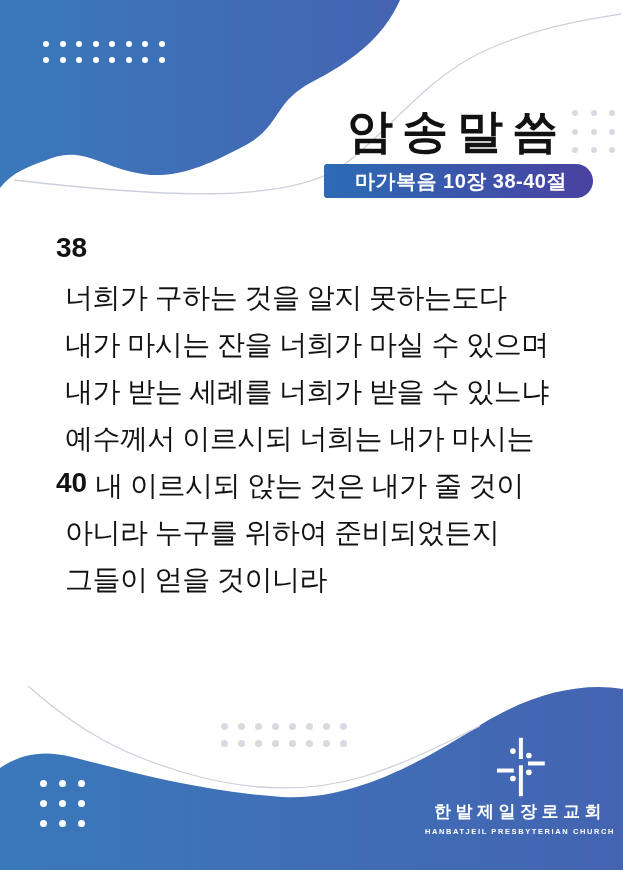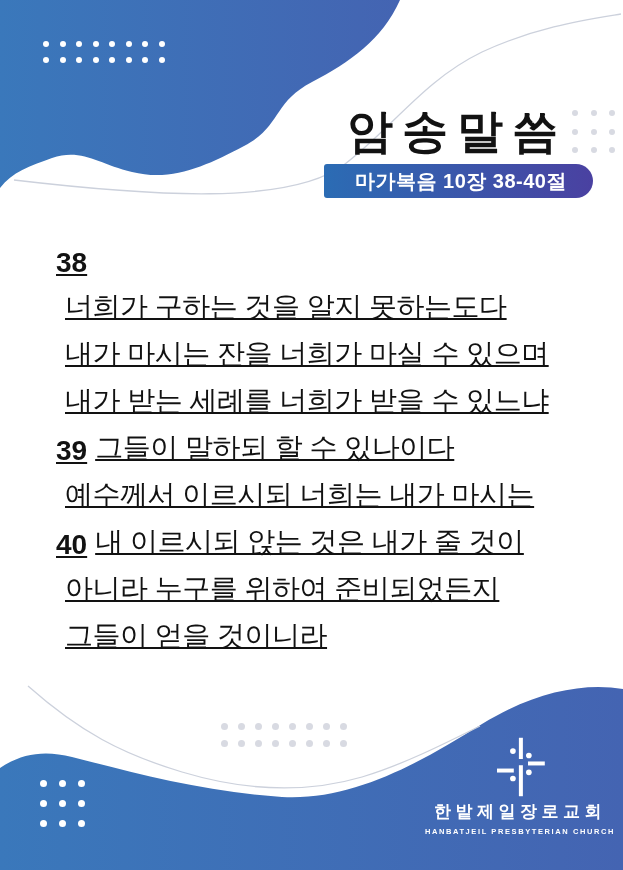--- a/index.html
+++ b/index.html
@@ -37,22 +37,22 @@
     background:linear-gradient(90deg,var(--c-badge-left,#2b6cb4),var(--c-badge-right,#4a41a1));
     color:#ffffff;font-size:20px;font-weight:700;letter-spacing:.5px;
     white-space:nowrap;
   }
   
   .verse{
     position:absolute;left:56px;top:232px;right:14px;z-index:2;
     color:var(--c-ink,#141414);
   }
   .verse .line{
-    height:47px;display:flex;align-items:flex-end;
-    font-size:28px;font-weight:500;letter-spacing:-0.5px;white-space:nowrap;text-decoration:underline;
+    height:47px;display:flex;align-items:flex-start;
+    font-size:28px;font-weight:500;letter-spacing:-0.5px;white-space:nowrap;
   }
   .verse .line .num{font-weight:800;margin-right:8px;letter-spacing:0;}
   .verse .line.cont{padding-left:9px;}
   
   .logo{
     position:absolute;left:420px;top:736px;width:200px;z-index:2;
     text-align:center;color:#ffffff;
   }
   .logo .cross{display:block;margin:0 auto 2px auto;}
   .logo .ko{font-size:17px;font-weight:700;letter-spacing:4.5px;white-space:nowrap;}
@@ -148,24 +148,20 @@
       </div>
       <div class="line cont">
         <span>너희가 구하는 것을 알지 못하는도다</span>
       </div>
       <div class="line cont">
         <span>내가 마시는 잔을 너희가 마실 수 있으며</span>
       </div>
       <div class="line cont">
         <span>내가 받는 세례를 너희가 받을 수 있느냐</span>
       </div>
-      <div class="line">
-        <span class="num">39</span>
-        <span>그들이 말하되 할 수 있나이다</span>
-      </div>
       <div class="line cont">
         <span>예수께서 이르시되 너희는 내가 마시는</span>
       </div>
       <div class="line">
         <span class="num">40</span>
         <span>내 이르시되 앉는 것은 내가 줄 것이</span>
       </div>
       <div class="line cont">
         <span>아니라 누구를 위하여 준비되었든지</span>
       </div>

